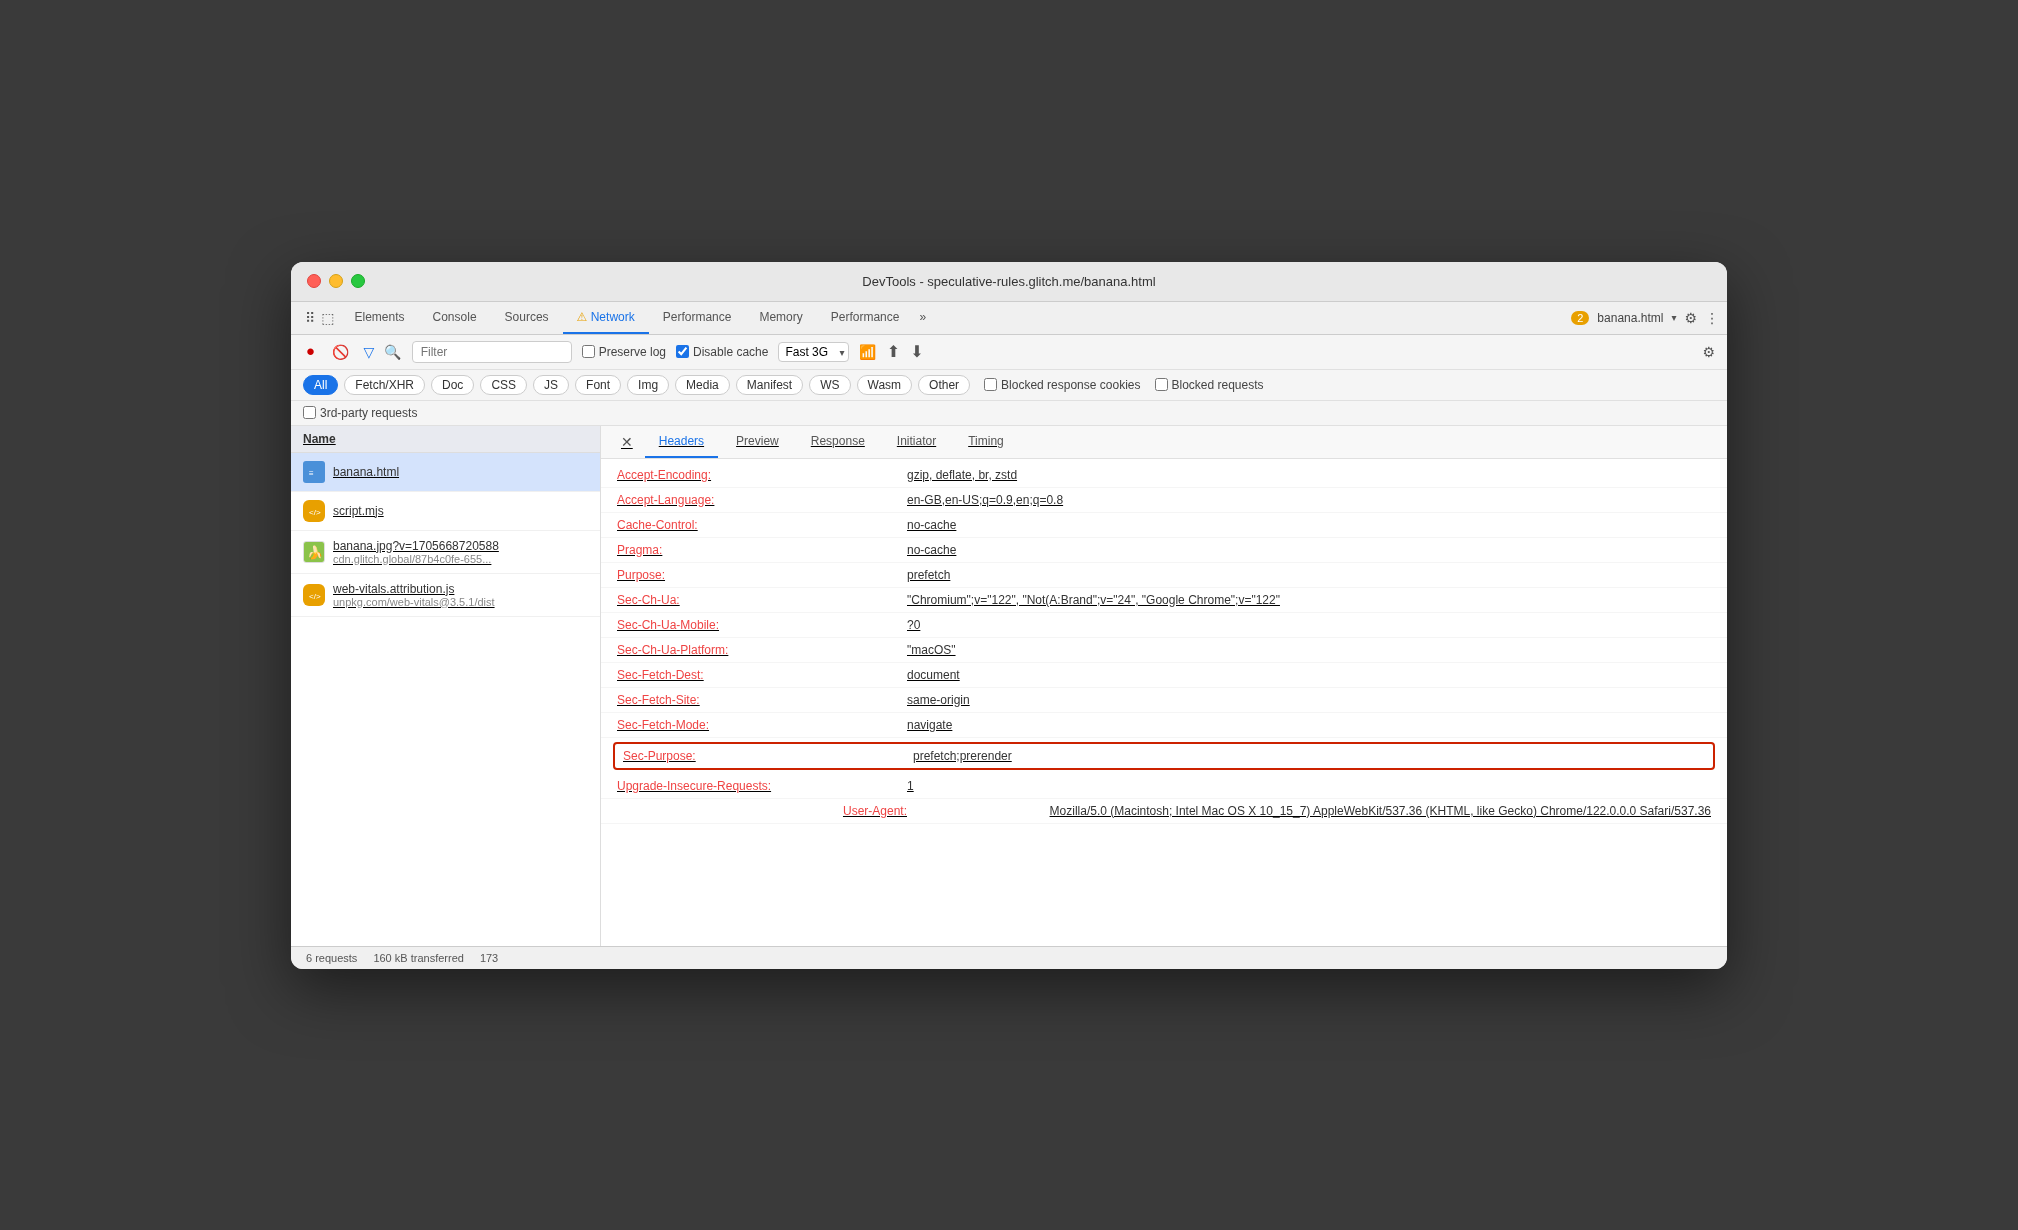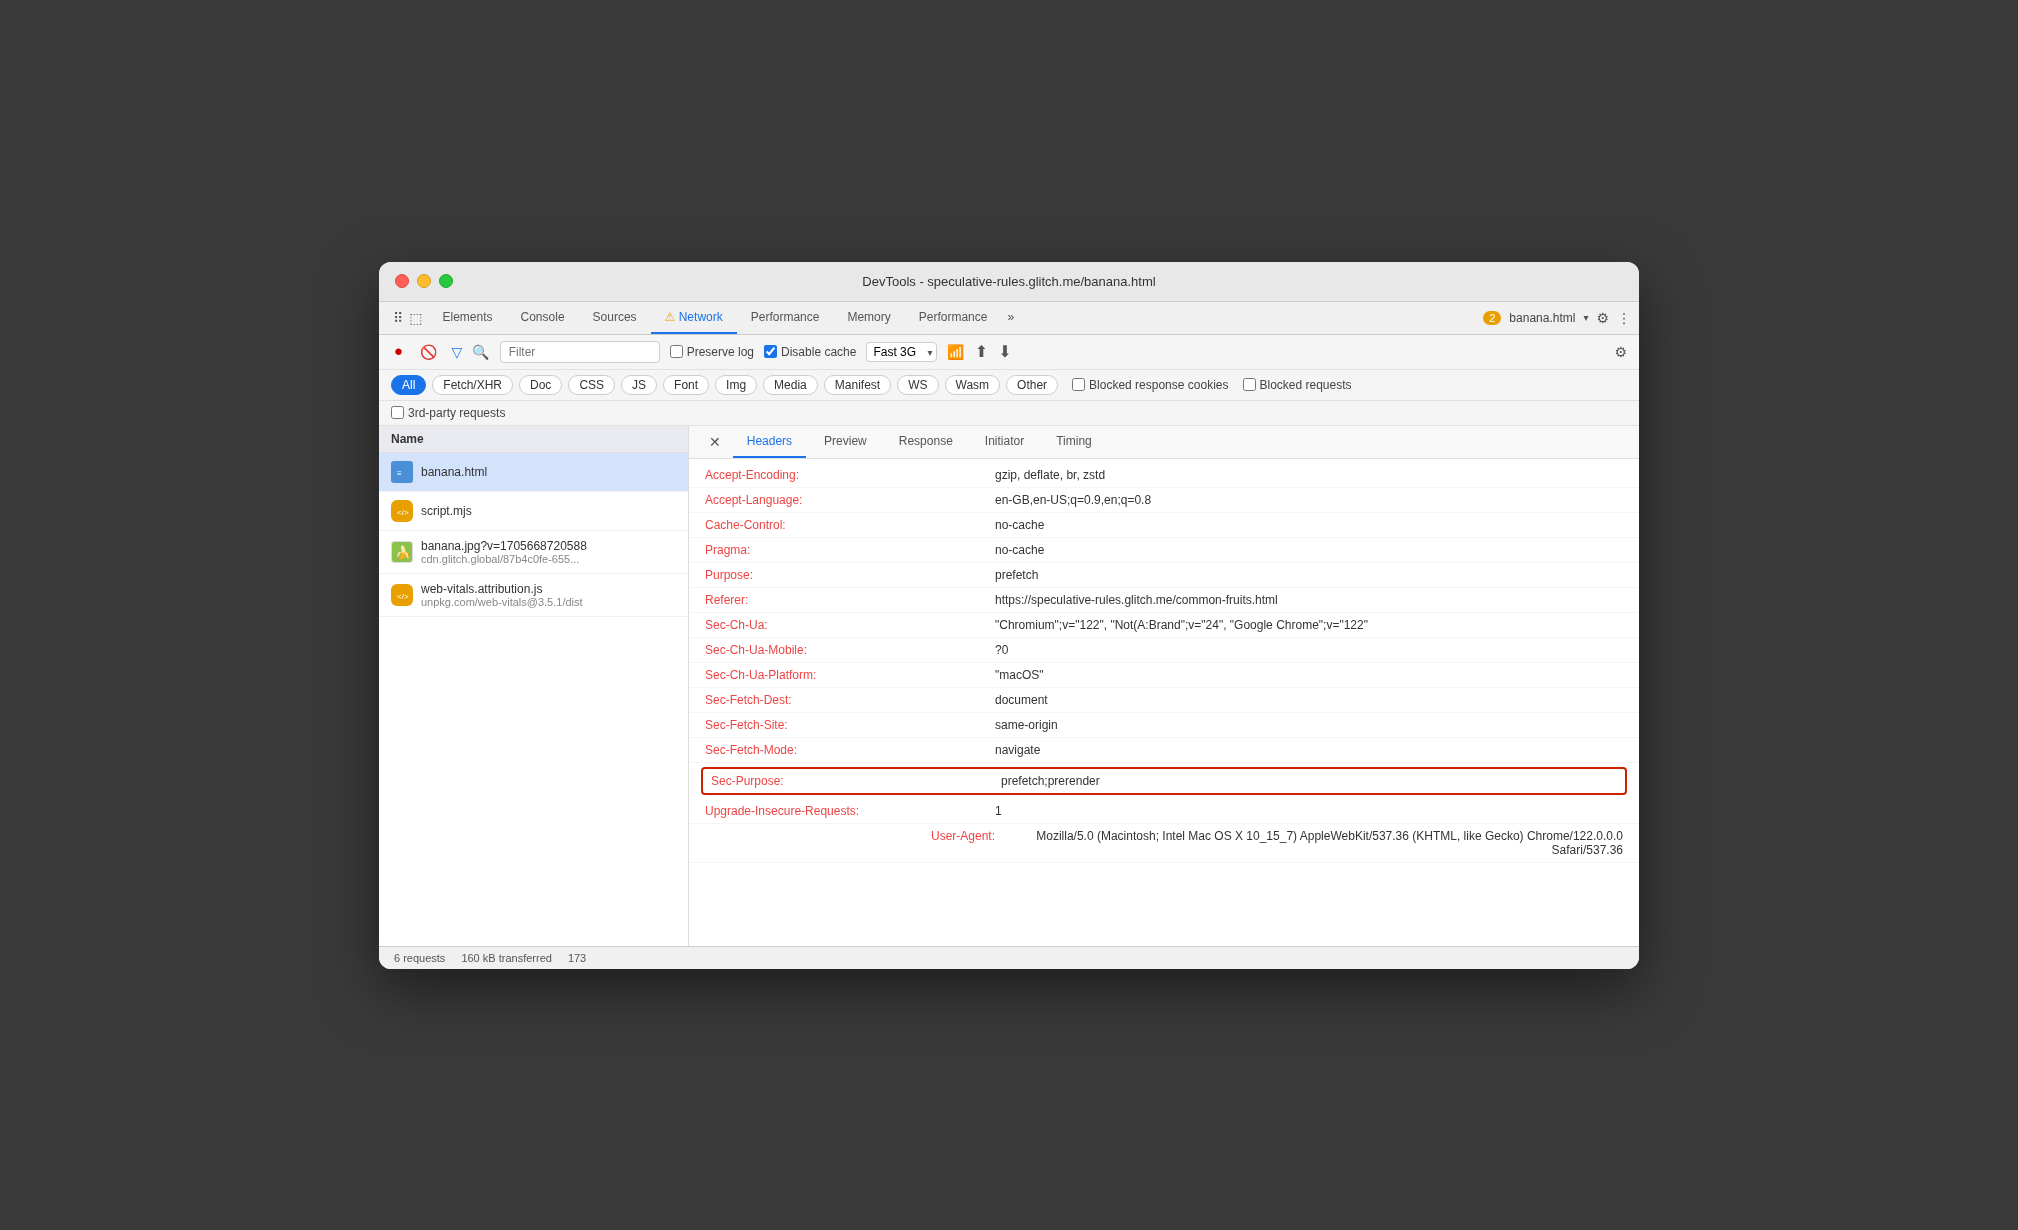--- a/index.html
+++ b/index.html
@@ -5,21 +5,21 @@
     * { box-sizing: border-box; margin: 0; padding: 0; }
     body {
       background: #3a3a3a;
       display: flex;
       justify-content: center;
       align-items: center;
       min-height: 100vh;
       font-family: -apple-system, BlinkMacSystemFont, 'Helvetica Neue', Arial, sans-serif;
     }
     .window {
-      width: 1260px;
+      width: 1436px;
       background: #f5f5f5;
       border-radius: 12px;
       box-shadow: 0 20px 60px rgba(0,0,0,0.5);
       overflow: hidden;
     }
     .titlebar {
       background: #e8e8e8;
       padding: 12px 16px;
       display: flex;
       align-items: center;
@@ -180,20 +180,21 @@
       font-size: 12px;
       color: #444;
       display: flex;
       align-items: center;
       gap: 4px;
       cursor: pointer;
     }
     .main-area {
       display: flex;
       height: 520px;
+      text-decoration: underline;
     }
     .file-list {
       width: 310px;
       border-right: 1px solid #ddd;
       overflow-y: auto;
       background: white;
     }
     .file-list-header {
       padding: 6px 12px;
       font-size: 12px;
@@ -474,24 +475,20 @@
         </div>
         <div class="header-row">
           <span class="header-name">Pragma:</span>
           <span class="header-value">no-cache</span>
         </div>
         <div class="header-row">
           <span class="header-name">Purpose:</span>
           <span class="header-value">prefetch</span>
         </div>
         <div class="header-row">
-          <span class="header-name">Referer:</span>
-          <span class="header-value">https://speculative-rules.glitch.me/common-fruits.html</span>
-        </div>
-        <div class="header-row">
           <span class="header-name">Sec-Ch-Ua:</span>
           <span class="header-value">"Chromium";v="122", "Not(A:Brand";v="24", "Google Chrome";v="122"</span>
         </div>
         <div class="header-row">
           <span class="header-name">Sec-Ch-Ua-Mobile:</span>
           <span class="header-value">?0</span>
         </div>
         <div class="header-row">
           <span class="header-name">Sec-Ch-Ua-Platform:</span>
           <span class="header-value">"macOS"</span>

